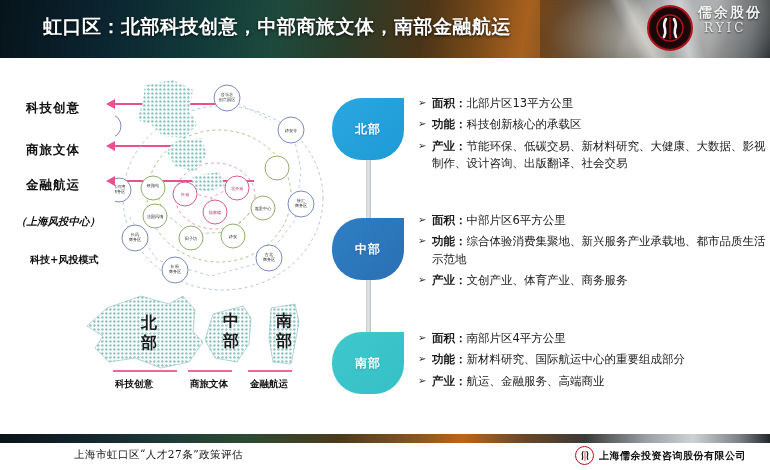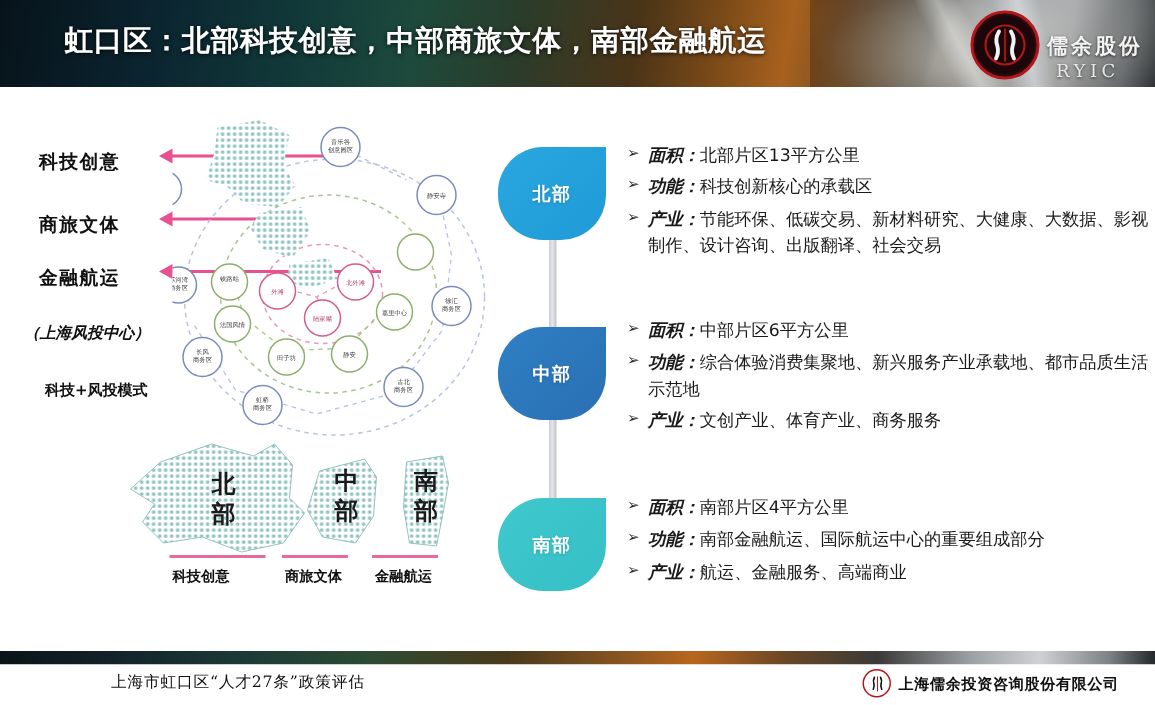--- a/index.html
+++ b/index.html
@@ -30,21 +30,21 @@
       linear-gradient(78deg, rgba(255,255,255,0) 55%, rgba(230,235,240,.55) 62%, rgba(255,255,255,0) 68%),
       linear-gradient(115deg, rgba(0,0,0,.25) 10%, rgba(255,255,255,.10) 40%, rgba(0,0,0,.30) 80%);
     pointer-events:none;
   }
   .header-title{
     position:absolute;left:43px;top:14px;
     color:#fff;font-size:19px;font-weight:bold;letter-spacing:.5px;
     text-shadow:0 1px 3px rgba(0,0,0,.85);
     white-space:nowrap;z-index:3;
   }
-  .brand{position:absolute;right:8px;top:5px;height:48px;display:flex;align-items:flex-end;gap:5px;z-index:4;}
+  .brand{position:absolute;right:8px;top:5px;height:48px;display:flex;align-items:flex-start;gap:5px;z-index:4;}
   .brand-mark{
     width:42px;height:42px;border-radius:50%;
     background:#1b0709;
     border:2.5px solid #b2161c;
     box-shadow:0 0 0 1.5px #2a0b0d inset;
     position:relative;
     display:flex;align-items:center;justify-content:center;
   }
   .brand-mark svg{display:block;}
   .brand-text{display:flex;flex-direction:column;line-height:1;}
@@ -129,21 +129,21 @@
   .blk-s{top:330px;}
   .bullet{
     display:flex;align-items:flex-start;margin-bottom:4px;
     font-size:11.5px;color:#1a1a1a;line-height:1.5;
     font-family:"DejaVu Sans","Liberation Sans",sans-serif;
   }
   .bullet .chev{
     flex:0 0 auto;width:14px;color:#2c2c2c;font-size:10px;line-height:1.6;
   }
   .bullet .btext{flex:1 1 auto;}
-  .bkey{font-weight:bold;font-style:italic;}
+  .bkey{font-weight:bold;}
 
   
   .footer-band{
     position:absolute;left:0;top:434px;width:770px;height:9px;
     background:linear-gradient(90deg,#0a1418 0%,#13232a 10%,#1e3b38 22%,#2d4a33 32%,
       #4a3a1c 44%,#8a5520 54%,#b8661d 60%,#6b4626 68%,#3a3a38 76%,#9aa0a4 84%,
       #cfd2d4 90%,#7c8285 96%,#23282b 100%);
   }
   .footer{position:absolute;left:0;top:443px;width:770px;height:27px;background:#fff;}
   .footer-left{
@@ -333,21 +333,21 @@
     </div>
   </div>
 
   <div class="block blk-s">
     <div class="bullet">
       <span class="chev">➢</span>
       <span class="btext"><span class="bkey">面积：</span><span>南部片区4平方公里</span></span>
     </div>
     <div class="bullet">
       <span class="chev">➢</span>
-      <span class="btext"><span class="bkey">功能：</span><span>南部金融航运、国际航运中心的重要组成部分</span></span>
+      <span class="btext"><span class="bkey">功能：</span><span>新材料研究、国际航运中心的重要组成部分</span></span>
     </div>
     <div class="bullet">
       <span class="chev">➢</span>
       <span class="btext"><span class="bkey">产业：</span><span>航运、金融服务、高端商业</span></span>
     </div>
   </div>
 
   <div class="footer-band"></div>
   <div class="footer">
     <div class="footer-left">上海市虹口区“人才27条”政策评估</div>

